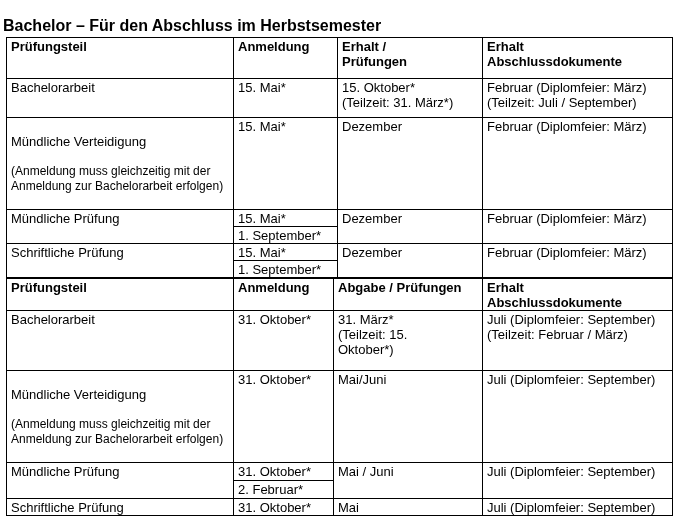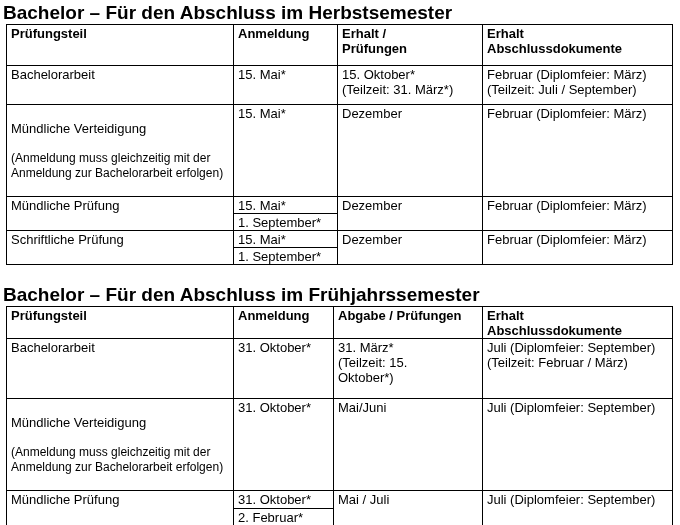--- a/index.html
+++ b/index.html
@@ -7,23 +7,23 @@
   body {
     width: 680px; height: 525px;
     color: #000;
     font-family: "Liberation Sans", "DejaVu Sans", sans-serif;
     font-size: 13px;
     overflow: hidden;
   }
   .page { padding: 2px 4px 0 3px; }
   .doc-title {
     font-weight: bold;
-    font-size: 19px;
+    font-size: 16px;
     line-height: 15px;
-    margin: 3px 0 4px 0;
+    margin: 16px 0 4px 0;
   }
   .doc-title.second { margin-top: 22px; }
   table.t {
     border-collapse: collapse;
     table-layout: fixed;
     margin-left: 3px;
   }
   .t th, .t td {
     border: 1px solid #000;
     vertical-align: top;
@@ -107,21 +107,20 @@
         <td>15. Mai*</td>
         <td rowspan="2">Dezember</td>
         <td rowspan="2">Februar (Diplomfeier: März)</td>
       </tr>
       <tr class="r4b">
         <td>1. September*</td>
       </tr>
     </tbody>
   </table>
 
-  <div class="doc-title second">Bachelor – Für den Abschluss im Frühjahrssemester</div>
 
   <table class="t t2">
     <colgroup>
         <col class="c1">
         <col class="c2">
         <col class="c3">
         <col class="c4">
       </colgroup>
     <tbody>
       <tr class="rh">
@@ -145,21 +144,21 @@
           <div>Mündliche Verteidigung</div>
           <div class="small-note">(Anmeldung muss gleichzeitig mit der Anmeldung zur Bachelorarbeit erfolgen)</div>
         </td>
         <td>31. Oktober*</td>
         <td>Mai/Juni</td>
         <td>Juli (Diplomfeier: September)</td>
       </tr>
       <tr class="r3a">
         <td rowspan="2">Mündliche Prüfung</td>
         <td>31. Oktober*</td>
-        <td rowspan="2">Mai / Juli</td>
+        <td rowspan="2">Mai / Juni</td>
         <td rowspan="2">Juli (Diplomfeier: September)</td>
       </tr>
       <tr class="r3b">
         <td>2. Februar*</td>
       </tr>
       <tr class="r4a">
         <td rowspan="2">Schriftliche Prüfung</td>
         <td>31. Oktober*</td>
         <td rowspan="2">Mai</td>
         <td rowspan="2">Juli (Diplomfeier: September)</td>

